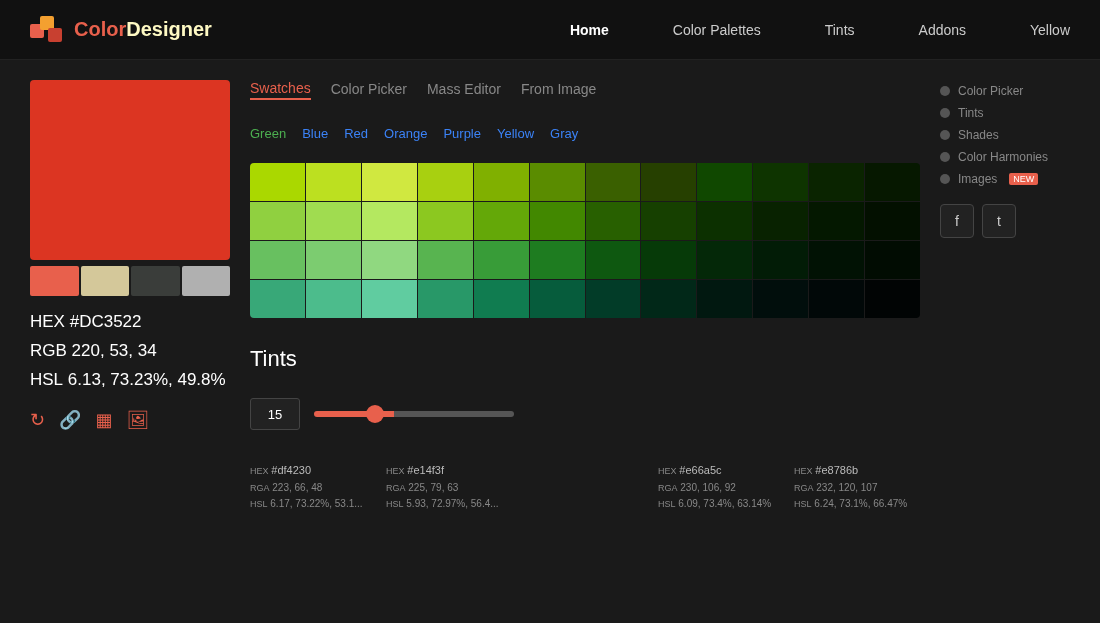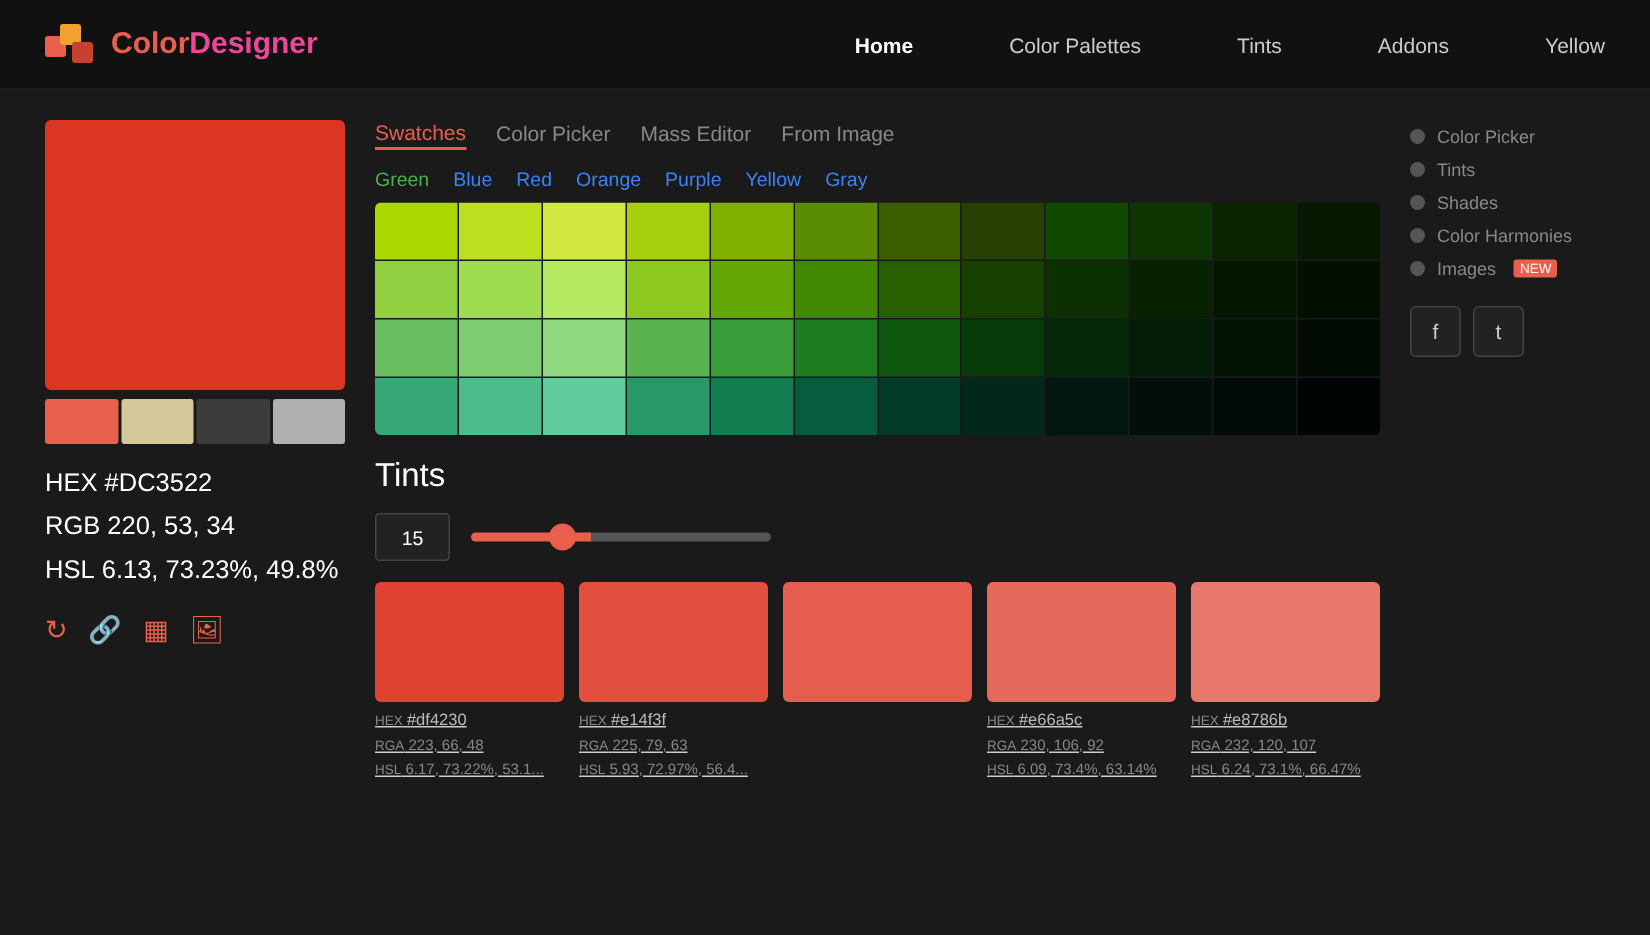--- a/index.html
+++ b/index.html
@@ -30,21 +30,21 @@
     }
     .nav-logo-icon {
       width: 36px;
       height: 36px;
     }
     .nav-logo-text {
       font-size: 20px;
       font-weight: bold;
     }
     .nav-logo-text .color { color: #e8604c; }
-    .nav-logo-text .designer { color: #ec4899; }
+    .nav-logo-text .designer { color: #fef9c3; }
     .nav-links {
       display: flex;
       gap: 24px;
       list-style: none;
     }
     .nav-links li a {
       color: #ccc;
       text-decoration: none;
       font-size: 14px;
       margin-left: 40px;
@@ -96,21 +96,21 @@
       color: #e8604c;
       font-size: 18px;
       cursor: pointer;
     }
 
     
     .center-panel {
       flex: 1;
       display: flex;
       flex-direction: column;
-      gap: 8px;
+      gap: 22px;
     }
 
     
     .tabs {
       display: flex;
       gap: 20px;
       align-items: center;
     }
     .tab {
       font-size: 14px;
@@ -195,22 +195,20 @@
 
     
     .tint-cards {
       display: flex;
       gap: 10px;
       margin-top: 6px;
     }
     .tint-card {
       flex: 1;
       display: flex;
-      flex-direction: column;
-      text-decoration: underline;
     }
     .tint-color-box {
       height: 80px;
       border-radius: 4px;
     }
     .tint-info {
       font-size: 10px;
       color: #888;
       margin-top: 4px;
       line-height: 1.6;

